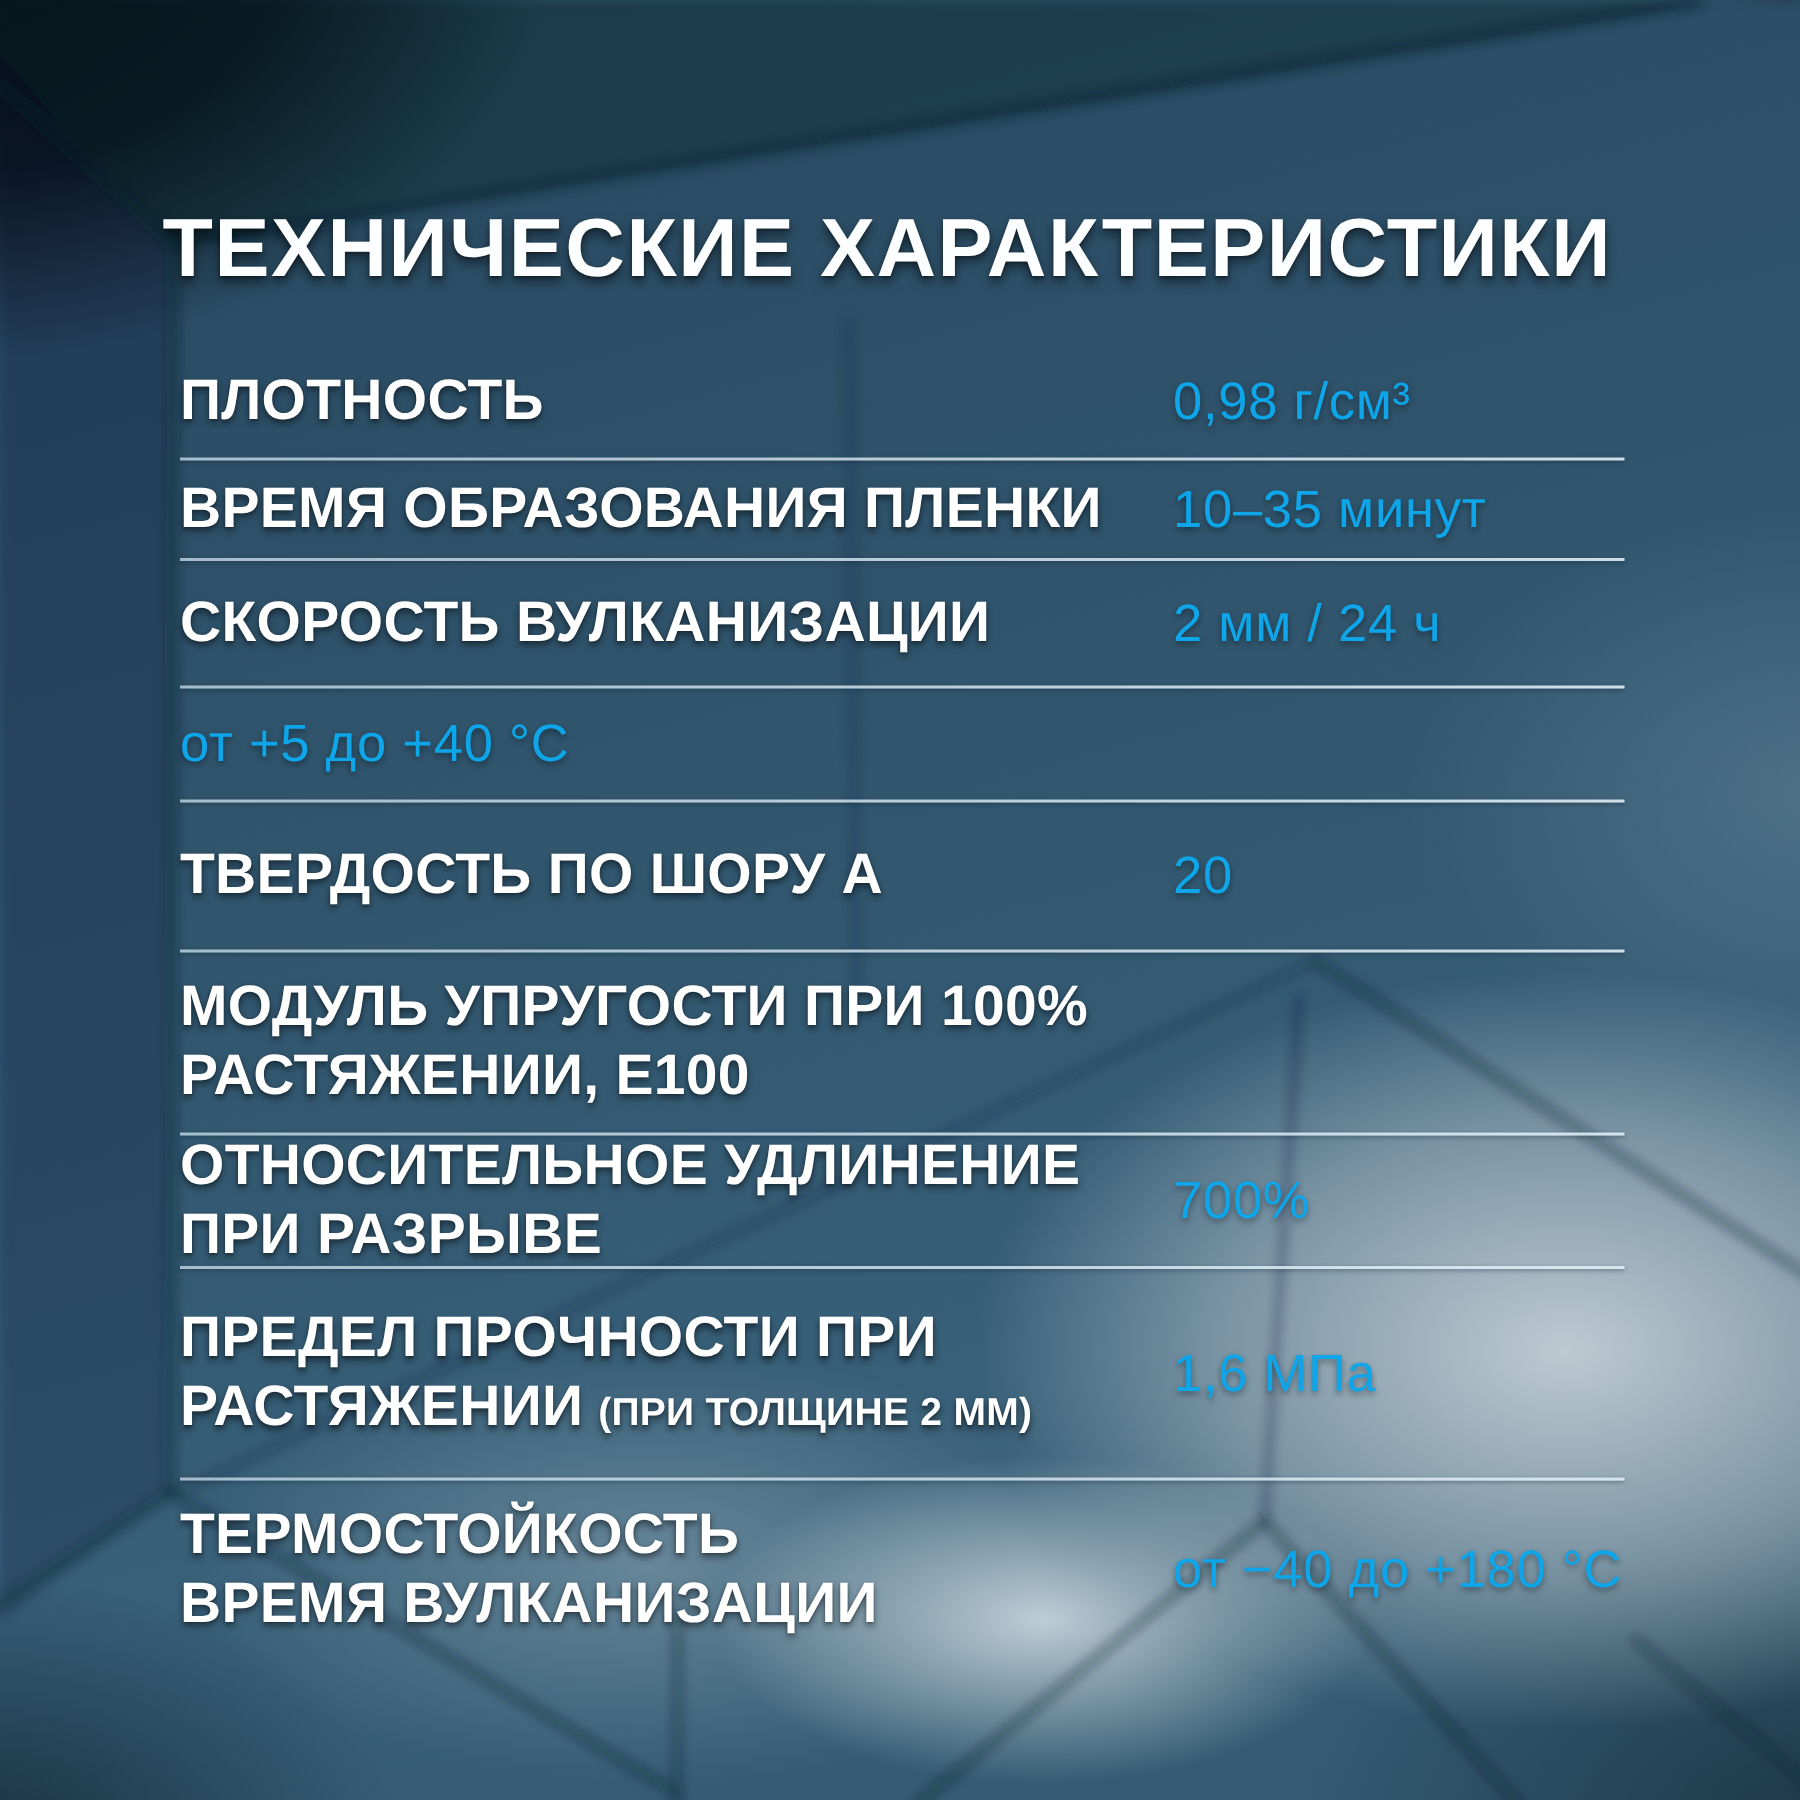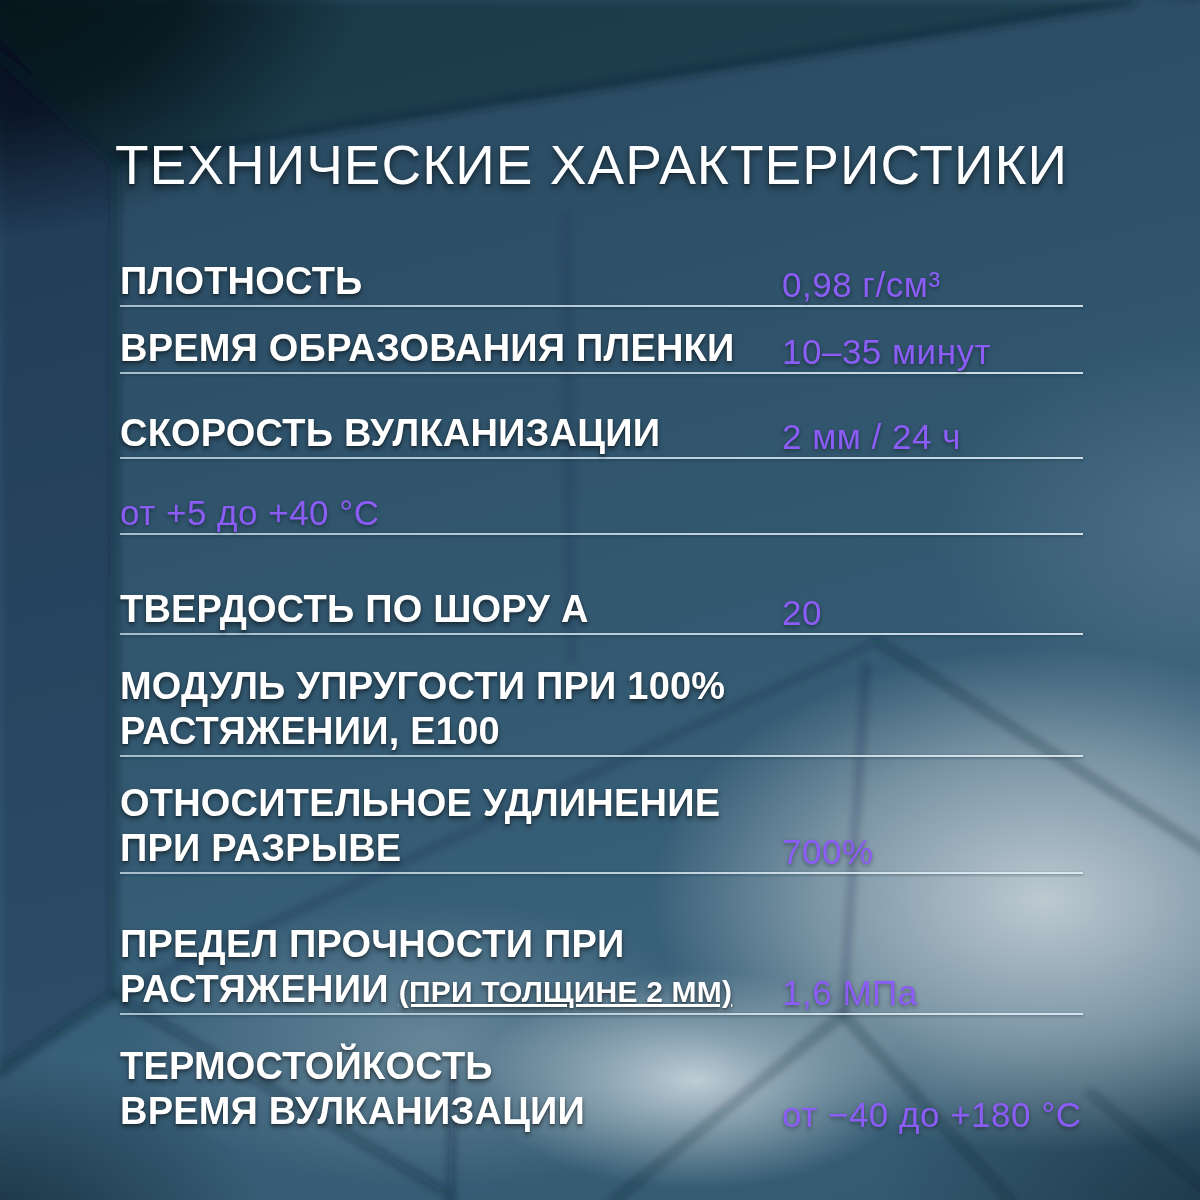--- a/index.html
+++ b/index.html
@@ -21,56 +21,55 @@
       radial-gradient(38% 24% at -2% 103%, rgba(8,22,33,0.65) 0%, rgba(8,22,33,0) 65%),
       radial-gradient(46% 28% at 101% 101%, rgba(16,35,49,0.6) 0%, rgba(16,35,49,0) 62%),
       linear-gradient(165deg, #27475d 0%, #2d5068 25%, #325870 50%, #386079 72%, #33596f 100%);
   }
   .pattern{position:absolute;inset:0;}
   .title{
     position:absolute;
     left:41px;right:58px;top:96px;
     text-align:center;
     font-size:55px;
-    font-weight:normal;
+    font-weight:bold;
     letter-spacing:1px;
     color:#fdfeff;
     text-shadow:0 4px 7px rgba(0,0,0,0.5), 0 1px 2px rgba(0,0,0,0.35);
     white-space:nowrap;
   }
   .table{
     position:absolute;
     left:120px;top:230px;
     width:963px;
   }
   .row{
     display:flex;
-    align-items:flex-end;
+    align-items:center;
   }
   .label{
     flex:0 0 662px;
     font-size:38px;
     font-weight:bold;
     line-height:1.2;
     letter-spacing:0.2px;
     color:#ffffff;
     white-space:pre-line;
     text-shadow:0 3px 5px rgba(0,0,0,0.45), 0 1px 2px rgba(0,0,0,0.3);
   }
   .label .note{
-    font-size:30px;
+    font-size:26px;
     margin-left:10px;
     white-space:normal;
-    text-decoration:underline;
   }
   .value{
     flex:1;
     font-size:35px;
     font-weight:normal;
-    color:#8b5cf6;
+    color:#0ea5e9;
     letter-spacing:0.5px;
     text-shadow:0 2px 4px rgba(0,0,0,0.4);
     white-space:nowrap;
   }
   .divider{
     height:2px;
     background:linear-gradient(to right, rgba(205,224,235,0.75), rgba(222,236,244,0.9));
     box-shadow:0 1px 3px rgba(15,35,50,0.45);
   }
 </style>
@@ -140,21 +139,21 @@
       <div class="value">20</div>
     </div>
     <div class="divider"></div>
 
     <div class="row" style="height:120px">
       <div class="label">МОДУЛЬ УПРУГОСТИ ПРИ 100%
 РАСТЯЖЕНИИ, Е100</div>
     </div>
     <div class="divider"></div>
 
-    <div class="row" style="height:115px">
+    <div class="row" style="height:87px">
       <div class="label">ОТНОСИТЕЛЬНОЕ УДЛИНЕНИЕ
 ПРИ РАЗРЫВЕ</div>
       <div class="value">700%</div>
     </div>
     <div class="divider"></div>
 
     <div class="row" style="height:139px">
       <div class="label"><span>ПРЕДЕЛ ПРОЧНОСТИ ПРИ
 РАСТЯЖЕНИИ</span><span class="note">(ПРИ ТОЛЩИНЕ 2 ММ)</span></div>
       <div class="value">1,6 МПа</div>

